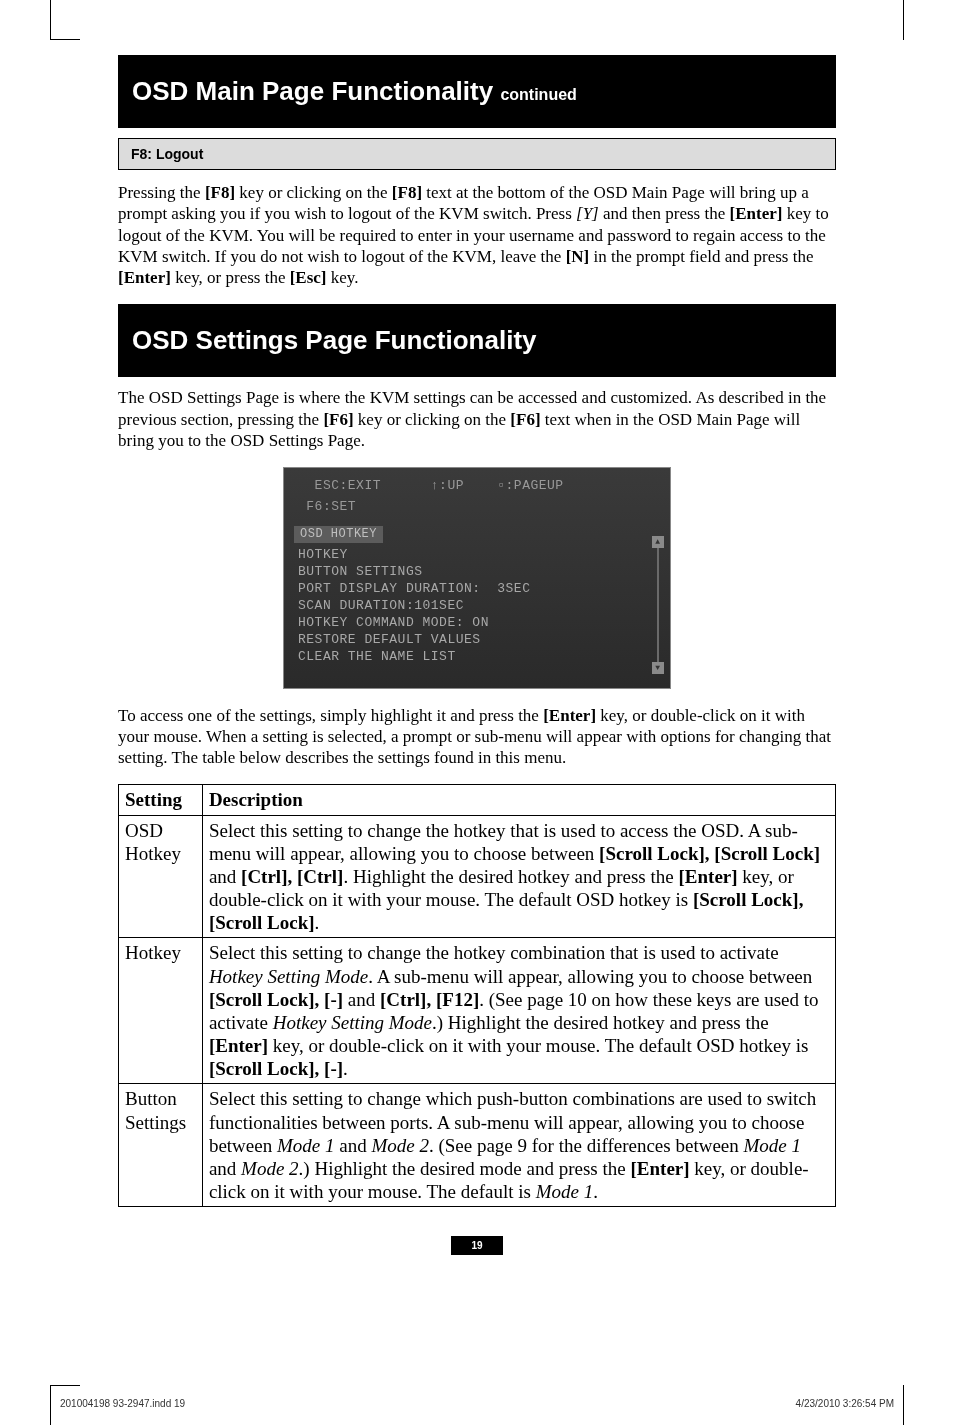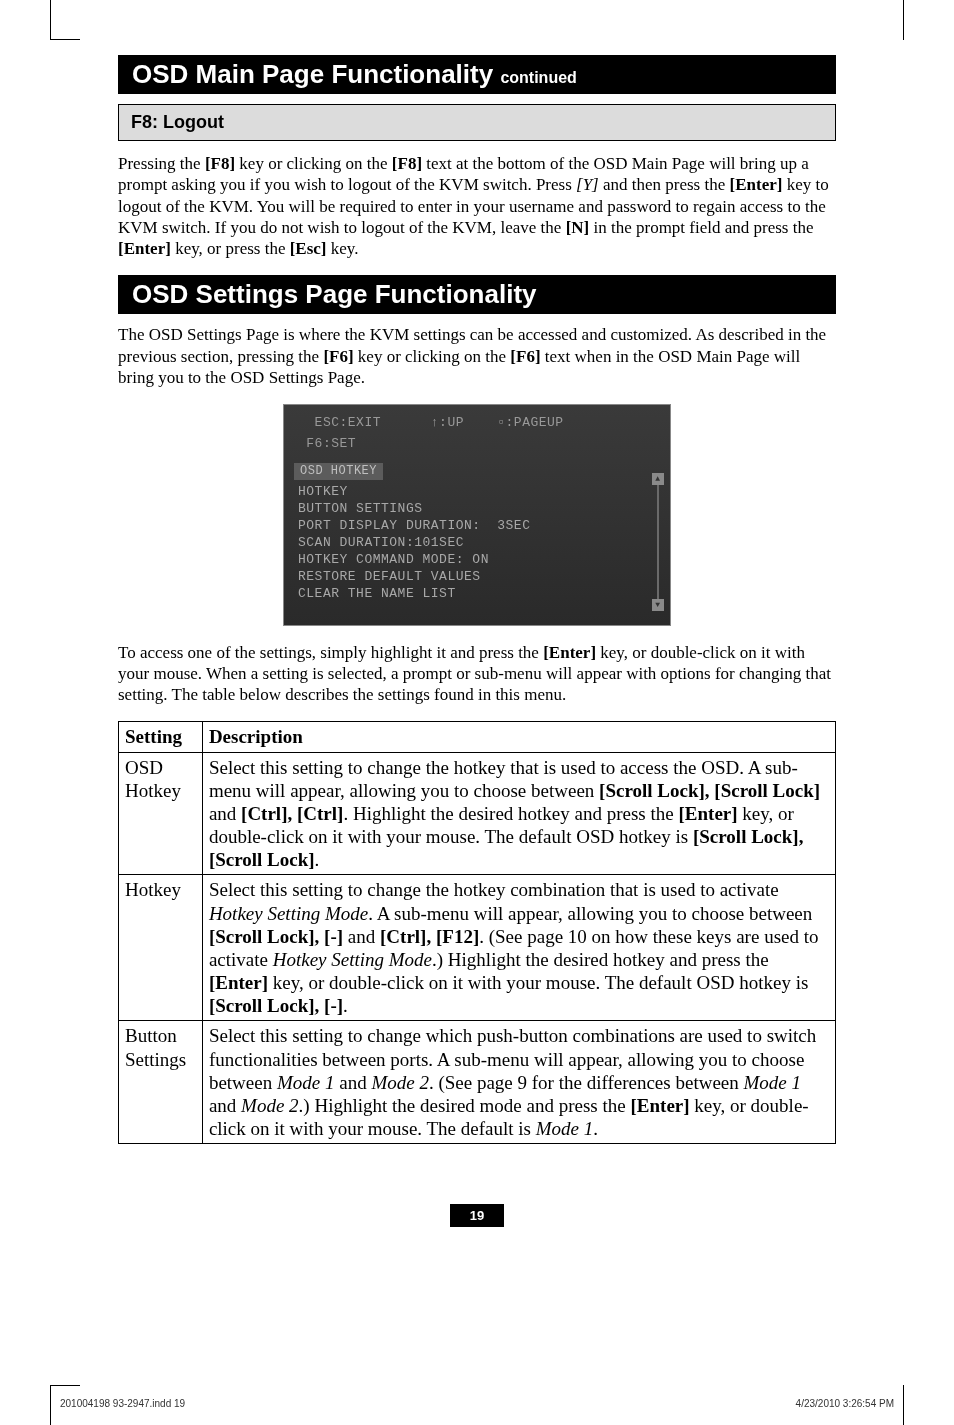--- a/index.html
+++ b/index.html
@@ -16,32 +16,32 @@
   .crop-bottom-left { position: absolute; bottom: 0; left: 50px; width: 30px; height: 40px; border-left: 1px solid #000; border-top: 1px solid #000; }
   .crop-bottom-right { position: absolute; bottom: 0; right: 50px; width: 1px; height: 40px; border-left: 1px solid #000; }
 
   .page { padding: 55px 118px 40px 118px; }
 
   .title-bar {
     background: #000;
     color: #fff;
     font-family: Arial, Helvetica, sans-serif;
     font-weight: bold;
-    padding: 4px 14px;
+    padding: 21px 14px;
     margin-bottom: 10px;
   }
   .title-bar.main { font-size: 26px; }
   .title-bar .cont { font-size: 16px; font-weight: bold; }
 
   .subtitle-bar {
     background: #dcdcdc;
     border: 1px solid #000;
     font-family: Arial, Helvetica, sans-serif;
     font-weight: bold;
-    font-size: 18px;
+    font-size: 14px;
     padding: 7px 12px;
     margin-bottom: 12px;
   }
 
   .para {
     font-size: 17px;
     line-height: 1.25;
     margin-bottom: 16px;
   }
 
@@ -100,23 +100,22 @@
   .page-num {
     text-align: center;
     margin-top: 28px;
   }
   .page-num span {
     display: inline-block;
     background: #000;
     color: #fff;
     font-family: Arial, sans-serif;
     font-weight: bold;
-    font-size: 13px;
+    font-size: 10px;
     padding: 4px 20px;
-    margin-top: 32px;
   }
   .footer {
     position: absolute;
     bottom: 16px;
     left: 60px;
     right: 60px;
     font-family: Arial, sans-serif;
     font-size: 10px;
     color: #333;
     display: flex;

